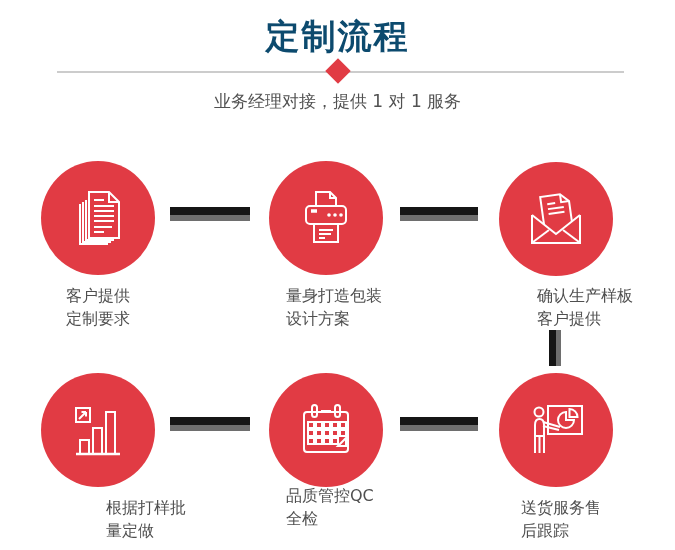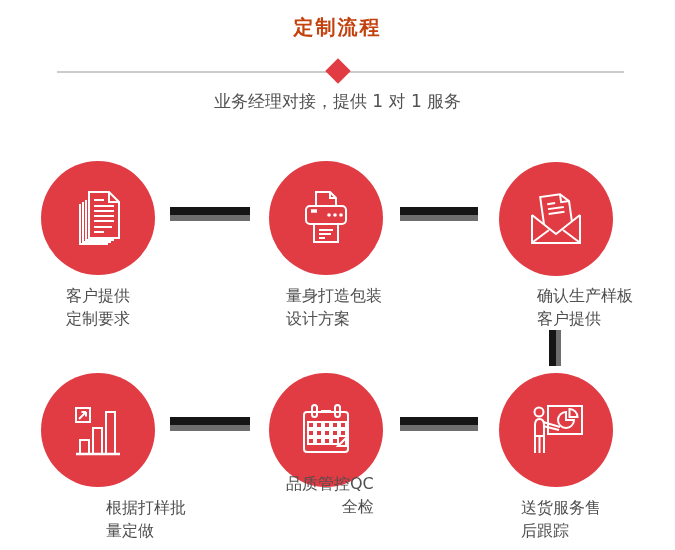--- a/index.html
+++ b/index.html
@@ -10,24 +10,24 @@
     width: 675px;
     height: 550px;
     background: #ffffff;
     overflow: hidden;
   }
   .page-title {
     position: absolute;
     left: 0; top: 14px;
     width: 675px;
     text-align: center;
-    font-size: 20px;
+    font-size: 34px;
     font-weight: bold;
     letter-spacing: 2px;
-    color: #c2410c;
+    color: #0c4a6e;
   }
   .divider-line {
     position: absolute;
     left: 57px; top: 71px;
     width: 567px; height: 2px;
     background: #cccccc;
   }
   .diamond-marker {
     position: absolute;
     left: 329px; top: 62px;
@@ -76,21 +76,21 @@
   #c2 { left: 269px; top: 161px; }
   #c3 { left: 499px; top: 162px; }
   #c4 { left: 41px;  top: 373px; }
   #c5 { left: 269px; top: 373px; }
   #c6 { left: 499px; top: 373px; }
   
   #l1 { left: 66px;  top: 284px; }
   #l2 { left: 286px; top: 284px; }
   #l3 { left: 521px; top: 284px; margin-left: 16px; }
   #l4 { left: 66px;  top: 496px; margin-left: 40px; }
-  #l5 { left: 286px; top: 472px; text-align: right; }
+  #l5 { left: 286px; top: 484px; }
   #l6 { left: 521px; top: 496px; }
   
   #h1 { left: 170px; top: 207px; width: 80px; }
   #h2 { left: 400px; top: 207px; width: 78px; }
   #h3 { left: 170px; top: 417px; width: 80px; }
   #h4 { left: 400px; top: 417px; width: 78px; }
   #v1 { left: 549px; top: 330px; }
 </style>
 </head>
 <body>

